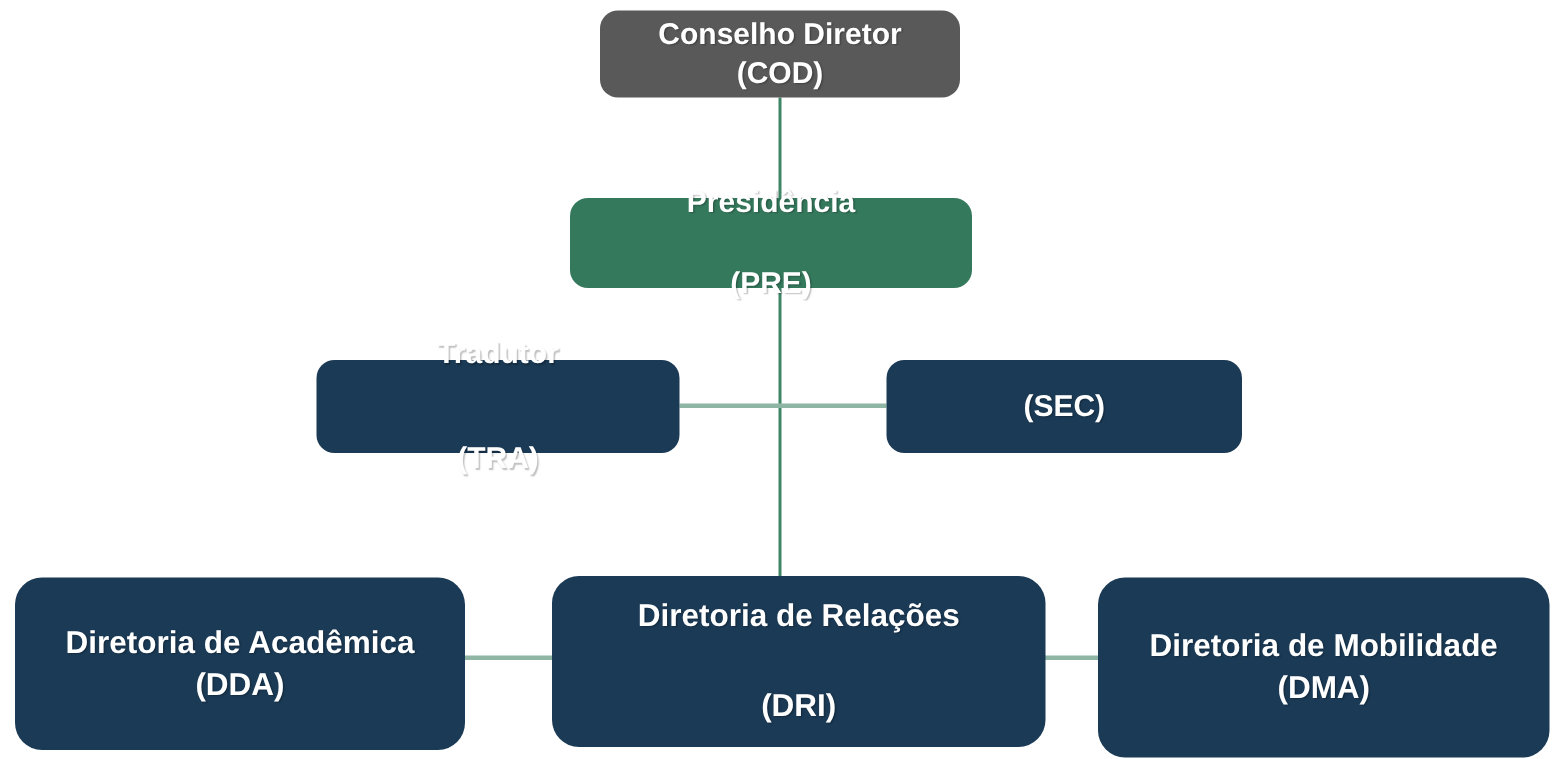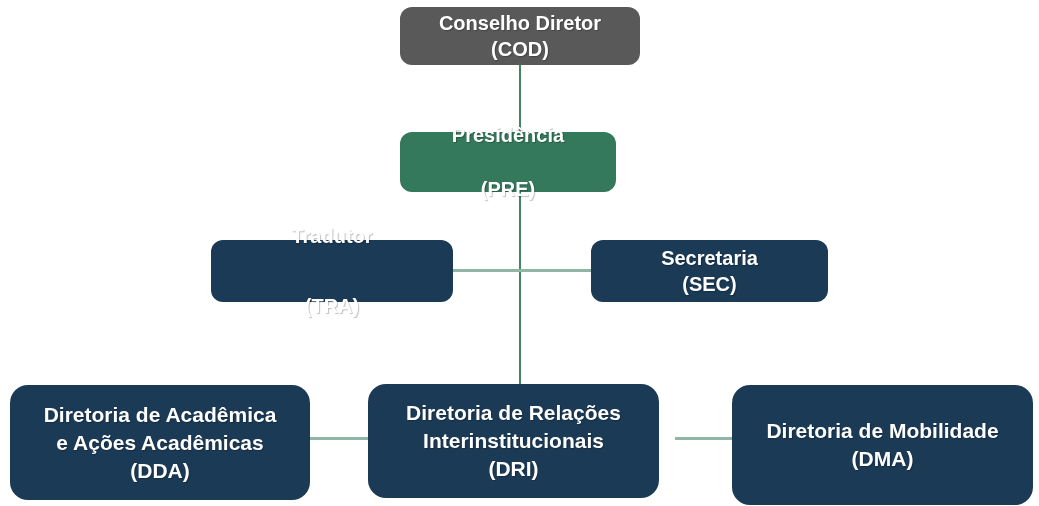--- a/index.html
+++ b/index.html
@@ -48,44 +48,41 @@
   <div class="connector v" style="left:519px; top:192px; height:193px;"></div>
   <div class="connector h" style="left:453px; top:269px; width:138px;"></div>
   <div class="connector h" style="left:310px; top:437px; width:58px;"></div>
   <div class="connector h" style="left:675px; top:437px; width:57px;"></div>
 
   <div class="node gray" style="left:400px; top:7px; width:240px; height:58px;">
     <div>Conselho Diretor</div>
     <div>(COD)</div>
   </div>
 
-  <div class="node green" style="left:400px; top:132px; width:216px; height:60px;gap:28px;">
+  <div class="node green" style="left:380px; top:132px; width:268px; height:60px;gap:28px;">
     <div>Presidência</div>
     <div>(PRE)</div>
   </div>
 
   <div class="node navy" style="left:211px; top:240px; width:242px; height:62px;gap:44px;">
     <div>Tradutor</div>
     <div>(TRA)</div>
   </div>
 
   <div class="node navy" style="left:591px; top:240px; width:237px; height:62px;">
-    <div>Secretaria</div>
     <div>(SEC)</div>
   </div>
 
   <div class="node navy big" style="left:10px; top:385px; width:300px; height:115px;">
     <div>Diretoria de Acadêmica</div>
-    <div>e Ações Acadêmicas</div>
     <div>(DDA)</div>
   </div>
 
-  <div class="node navy big" style="left:368px; top:384px; width:291px; height:114px;">
+  <div class="node navy big" style="left:368px; top:384px; width:329px; height:114px;gap:32px;">
     <div>Diretoria de Relações</div>
-    <div>Interinstitucionais</div>
     <div>(DRI)</div>
   </div>
 
   <div class="node navy big" style="left:732px; top:385px; width:301px; height:120px;">
     <div>Diretoria de Mobilidade</div>
     <div>(DMA)</div>
   </div>
 
 </div>
 

